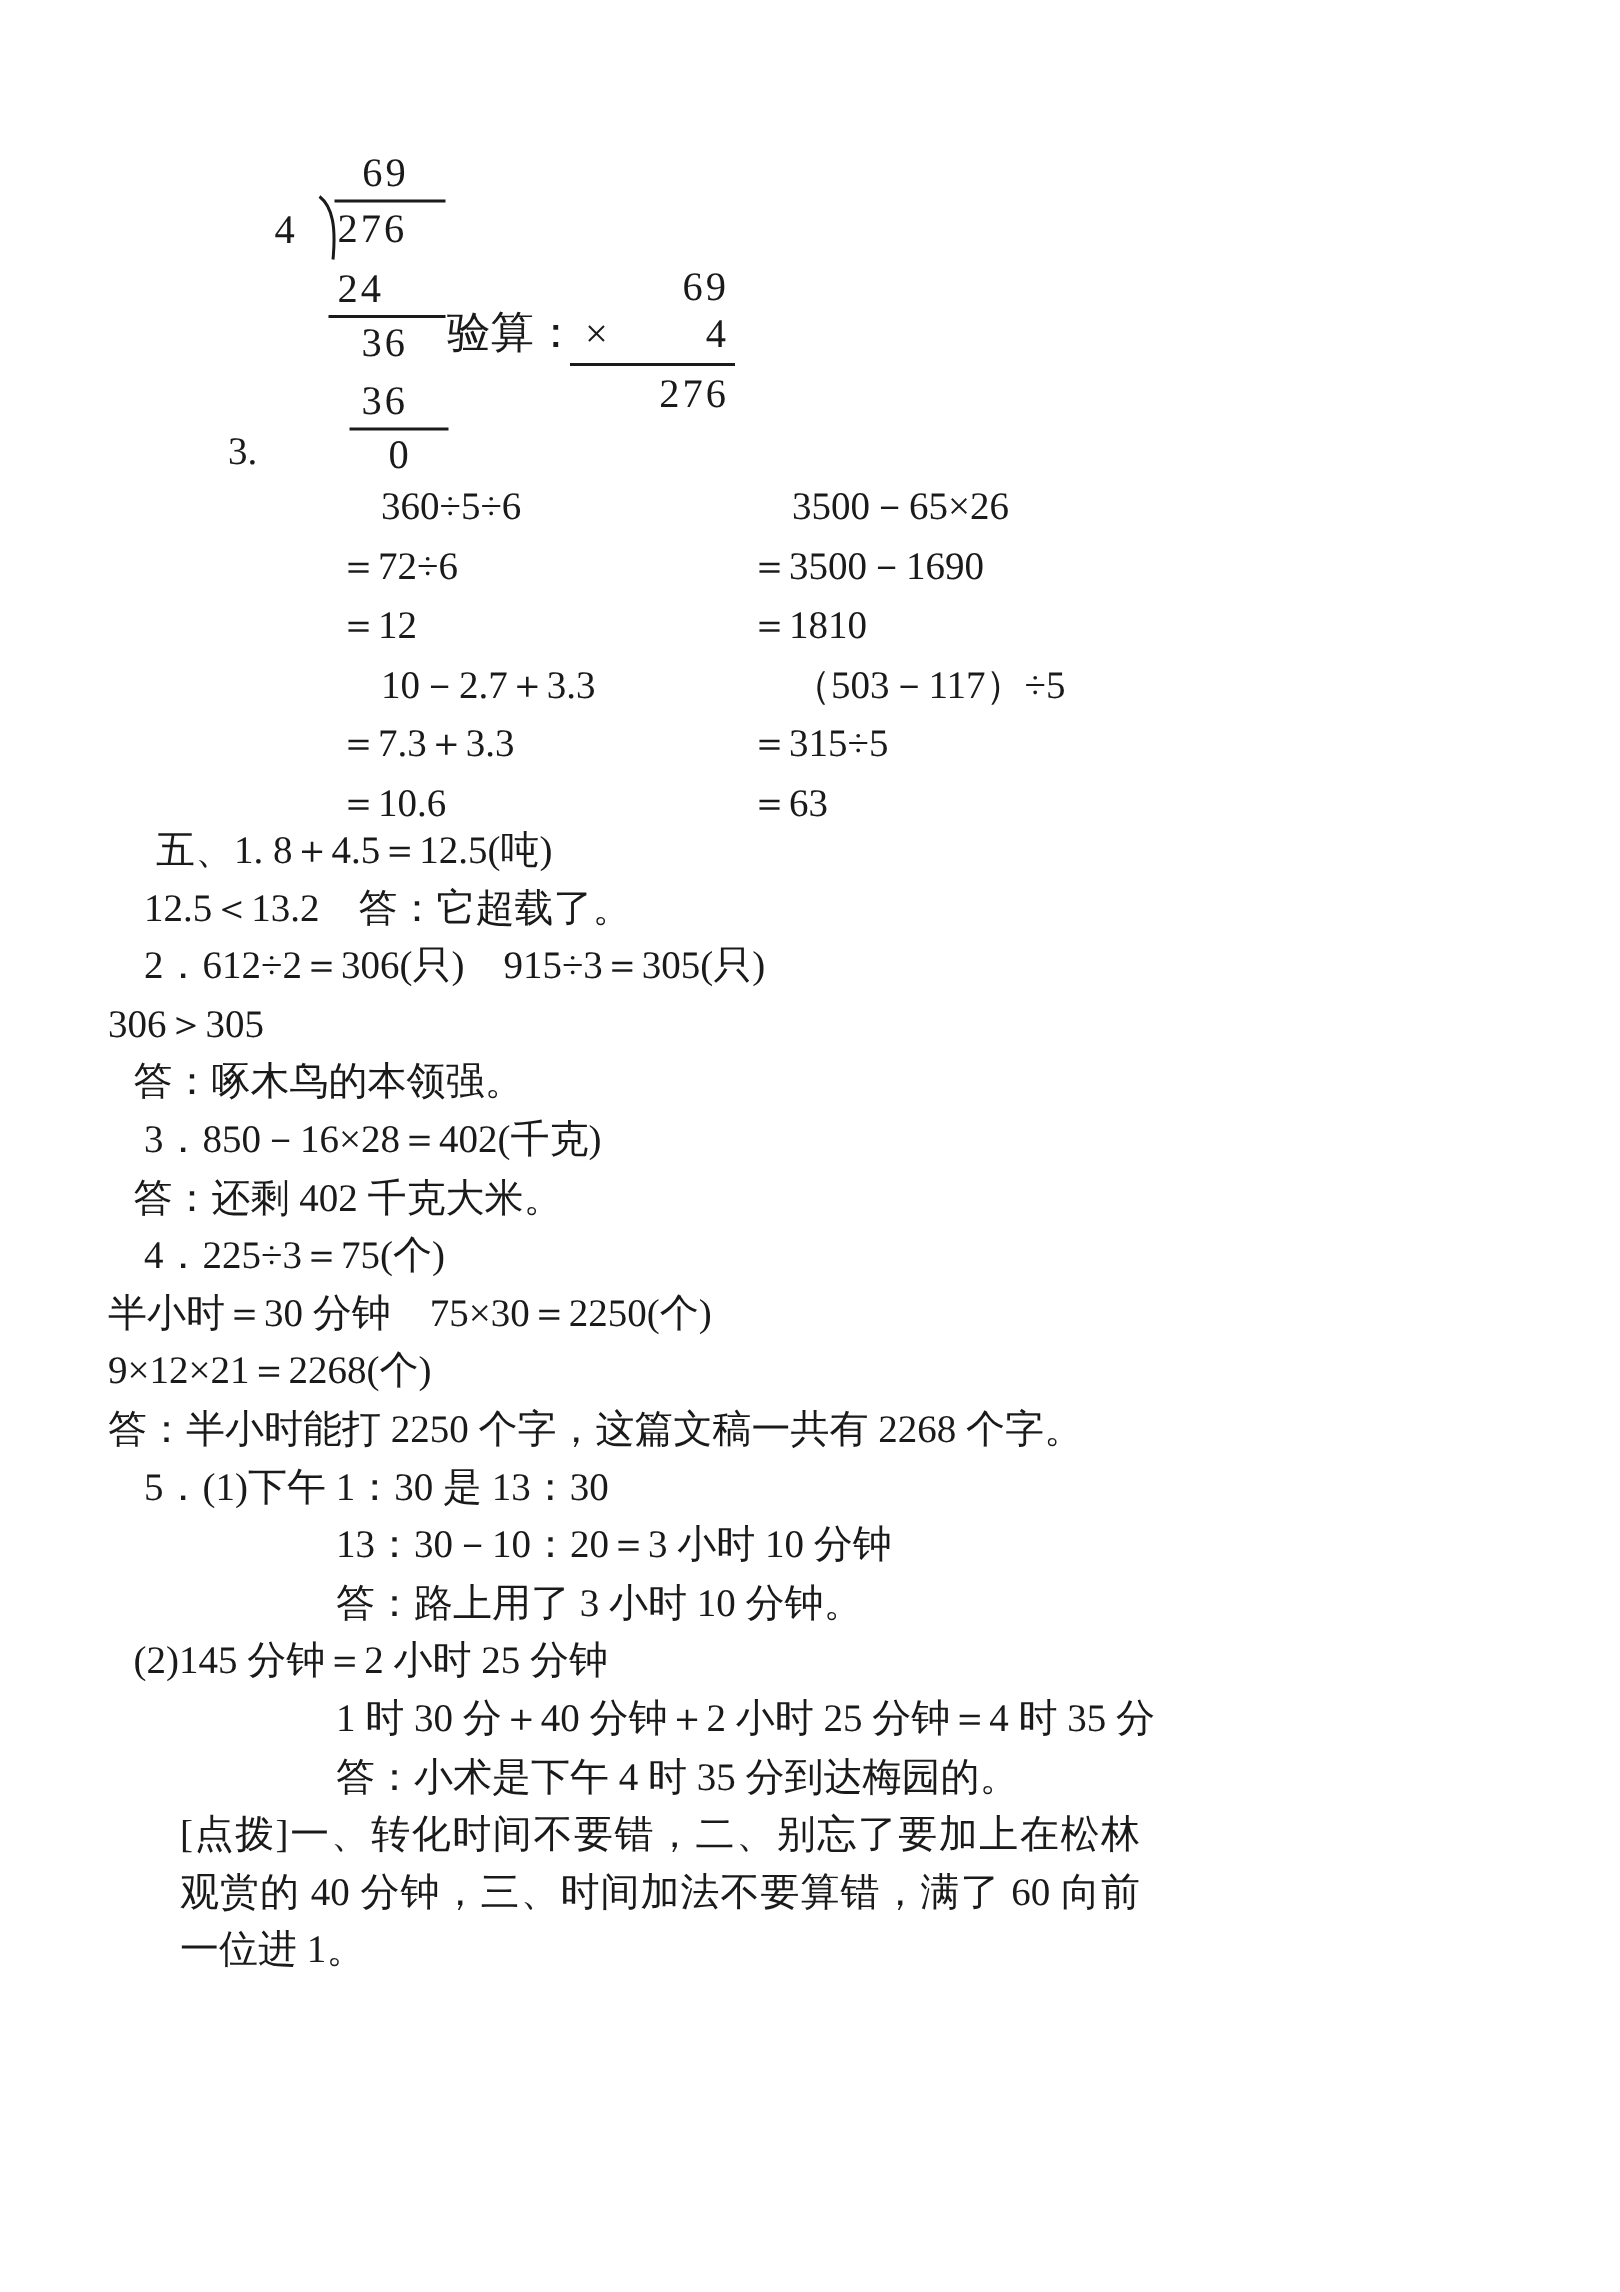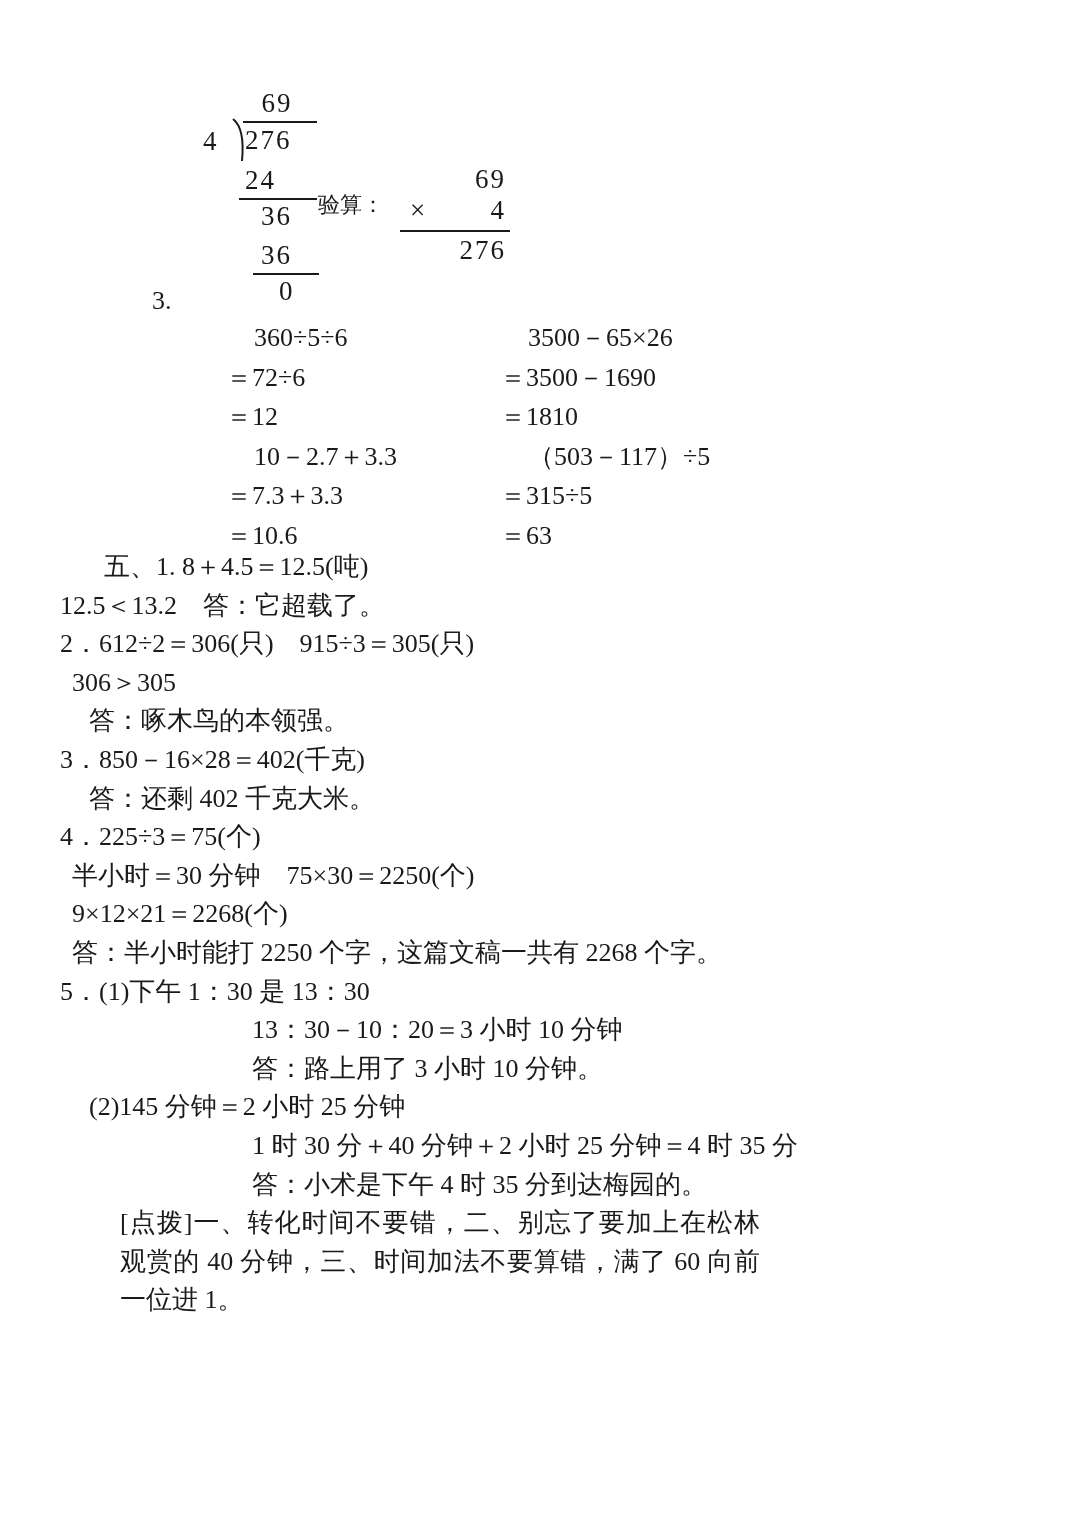--- a/index.html
+++ b/index.html
@@ -19,24 +19,23 @@
   .page {
     position: absolute;
     inset: 0;
     background: #ffffff;
   }
 
   
   .worked-block {
     position: absolute;
     left: 0;
-    top: 88px;
+    top: 100px;
     width: 896px;
     height: 190px;
-    margin-left: 20px;
   }
 
   .division {
     position: absolute;
     left: 183px;
     top: 0;
     font-family: "Liberation Serif", "DejaVu Serif", serif;
     font-size: 27px;
     letter-spacing: 2px;
   }
@@ -118,21 +117,21 @@
     position: absolute;
     left: 298px;
     top: 76px;
     font-size: 27px;
   }
   .check-label {
     position: absolute;
     left: 0;
     top: 26px;
     font-family: Liberation Serif, serif;
-    font-size: 22px;
+    font-size: 29px;
     white-space: nowrap;
   }
   .check-mult {
     position: absolute;
     left: 82px;
     top: 0;
     width: 110px;
     letter-spacing: 2px;
   }
   .check-row {
@@ -194,24 +193,24 @@
     width: 856px;
   }
   .ans-line {
     position: relative;
     font-size: 26px;
     line-height: 38.6px;
     white-space: nowrap;
   }
 
   .i0  { padding-left: 104px; }   
-  .i1  { padding-left: 60px; }   
+  .i1  { padding-left: 96px; }   
   .i2  { padding-left: 72px; }
   .i3  { padding-left: 89px; }
-  .i4  { padding-left: 224px; margin-left: 28px; }
+  .i4  { padding-left: 224px; }
 
   .tip {
     padding-left: 120px;
     padding-right: 96px;
     font-size: 26px;
     line-height: 38.6px;
     text-align: justify;
   }
 </style>
 </head>

